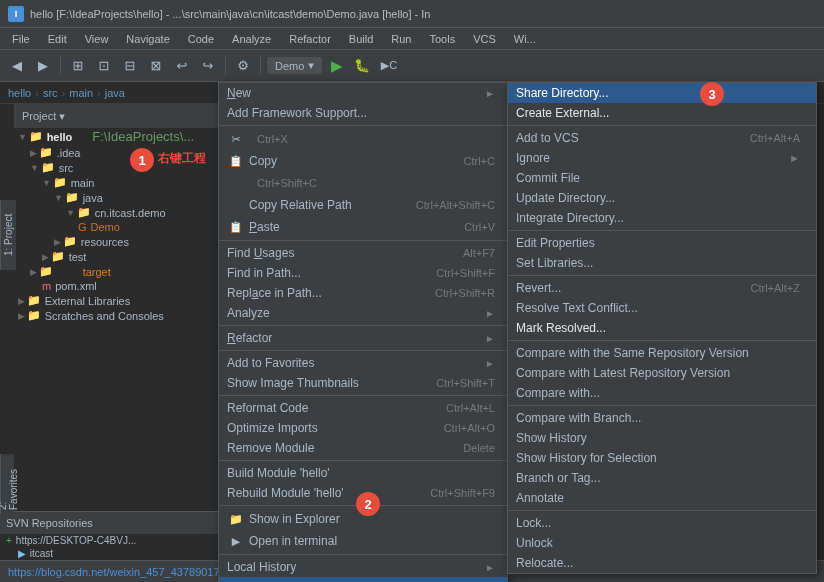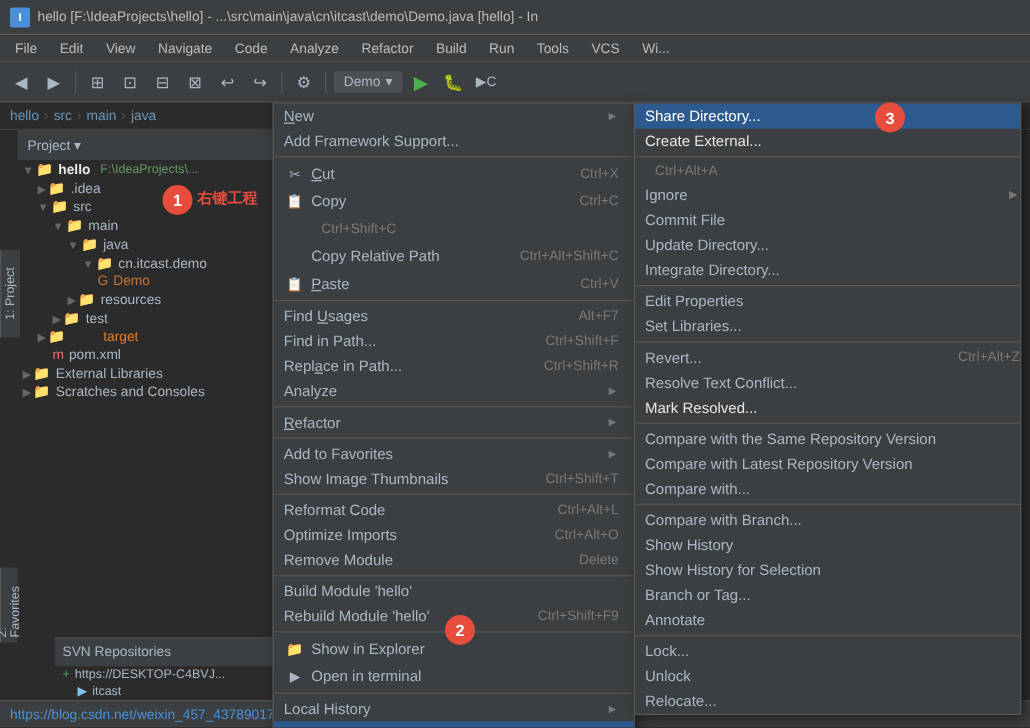--- a/index.html
+++ b/index.html
@@ -126,21 +126,21 @@
       cursor: pointer;
       font-size: 11px;
       color: #a9b7c6;
       white-space: nowrap;
     }
     .tree-item .folder-icon { color: #7ec0ee; margin-right: 4px; font-size: 11px; }
     .tree-item .java-icon { color: #c57633; margin-right: 4px; }
     .tree-item .xml-icon { color: #e57373; margin-right: 4px; }
     .tree-item .arrow { color: #666; margin-right: 2px; font-size: 9px; }
     .tree-label { font-weight: bold; color: #e8e8e8; }
-    .tree-path { color: #669966; font-size: 10px; margin-left: 8px; }
+    .tree-path { color: #669966; font-size: 13px; margin-left: 20px; }
 
     
     .circle-annotation {
       position: absolute;
       border-radius: 50%;
       background: #e74c3c;
       color: white;
       font-size: 13px;
       font-weight: bold;
       display: flex; align-items: center; justify-content: center;
@@ -190,21 +190,21 @@
       background: #3c3f41;
       border: 1px solid #555;
       box-shadow: 3px 3px 10px rgba(0,0,0,0.5);
       z-index: 51;
       width: 310px;
       font-size: 12px;
     }
     .sm-item {
       display: flex;
       align-items: center;
-      padding: 3px 0 3px 8px;
+      padding: 3px 16px 3px 8px;
       cursor: pointer;
       color: #a9b7c6;
       position: relative;
     }
     .sm-item.highlighted { background: #2d5a8e; color: #ffffff; }
     .sm-item.disabled { color: #e5e5e5; cursor: default; }
     .sm-item .sm-label { flex: 1; }
     .sm-item .sm-shortcut { color: #787878; font-size: 11px; margin-left: 8px; }
     .sm-sep { height: 1px; background: #555; margin: 2px 0; }
 
@@ -227,21 +227,20 @@
 
     
     #svn-panel {
       position: absolute;
       bottom: 22px;
       left: 0;
       width: 230px;
       background: #2b2b2b;
       border-top: 1px solid #555;
       font-size: 11px;
-      margin-left: 44px;
     }
     .svn-header {
       display: flex;
       align-items: center;
       padding: 2px 6px;
       background: #3c3f41;
       height: 22px;
       font-size: 11px;
     }
     .svn-item {
@@ -447,21 +446,20 @@
   <div class="cm-item">
     <span class="cm-label"><span class="underline">N</span>ew</span>
     <span class="cm-arrow">►</span>
   </div>
   <div class="cm-item">
     <span class="cm-label">Add Framework Support...</span>
   </div>
   <div class="cm-sep"></div>
   <div class="cm-item">
     <span class="cm-icon">✂</span>
-    <span class="cm-label"><span class="underline">C</span>ut</span>
     <span class="cm-shortcut">Ctrl+X</span>
   </div>
   <div class="cm-item">
     <span class="cm-icon">📋</span>
     <span class="cm-label">Copy</span>
     <span class="cm-shortcut">Ctrl+C</span>
   </div>
   <div class="cm-item">
     <span class="cm-icon"></span>
     <span class="cm-shortcut">Ctrl+Shift+C</span>
@@ -550,20 +548,21 @@
 
 <div id="submenu-vcs">
   <div class="sm-item highlighted" style="background:#2d5a8e; color:#ffffff;">
     <span class="sm-label">Share Directory...</span>
   </div>
   <div class="sm-item disabled">
     <span class="sm-label">Create External...</span>
   </div>
   <div class="sm-sep"></div>
   <div class="sm-item">
+    <span class="sm-label">Add to VCS</span>
     <span class="sm-shortcut">Ctrl+Alt+A</span>
   </div>
   <div class="sm-item">
     <span class="sm-label">Ignore</span>
     <span class="sm-shortcut">►</span>
   </div>
   <div class="sm-item">
     <span class="sm-label">Commit File</span>
   </div>
   <div class="sm-item">

